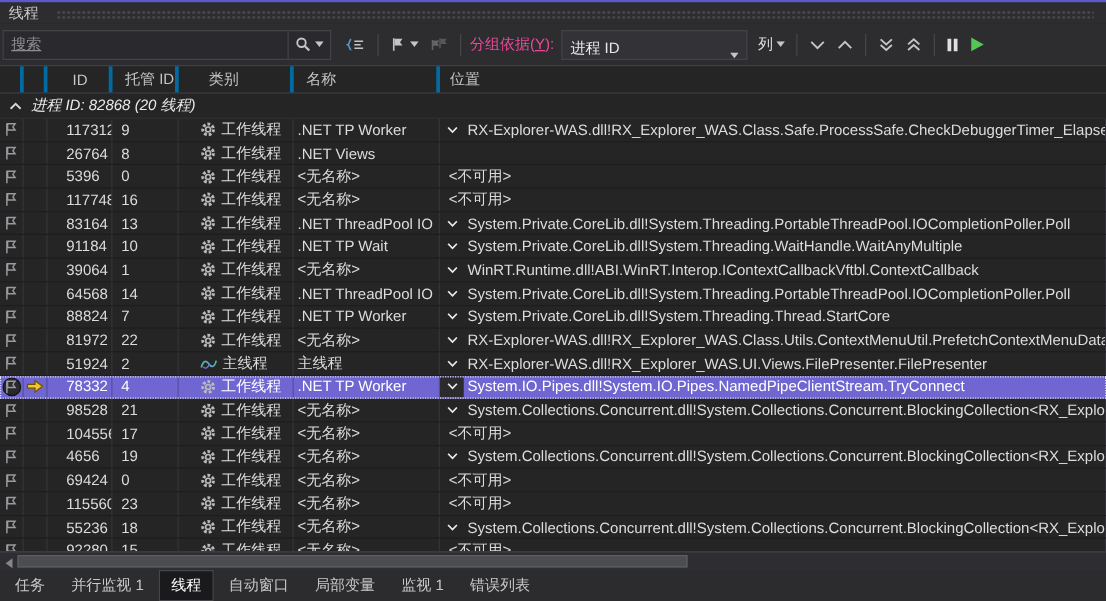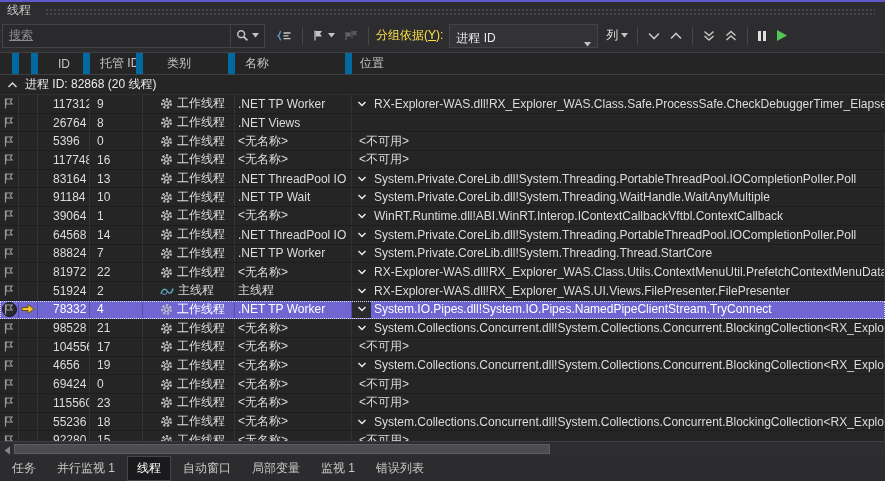--- a/index.html
+++ b/index.html
@@ -17,39 +17,39 @@
   .titlebar .grip { flex:1; height:7px; margin:2px 10px 0 14px;
     background-image:radial-gradient(circle,#47474b 1px,transparent 1.3px);
     background-size:4px 4px; }
   
   .toolbar { position:absolute; top:19px; left:0; width:885px; height:33px; background:#2d2d30; display:flex; align-items:center; }
   .searchbox { width:263px; height:24px; margin-left:2px; background:#2a2a2e; border:1px solid #434346; display:flex; align-items:center; }
   .searchbox .ph { flex:1; padding-left:6px; color:#8d8d8d;text-decoration:underline; }
   .searchbox .magbtn { width:34px; height:100%; border-left:1px solid #434346; display:flex; align-items:center; justify-content:center; gap:3px; }
   .tbtn { height:24px; display:flex; align-items:center; justify-content:center; padding:0 4px; gap:3px; }
   .tsep { width:1px; height:18px; background:#46464a; margin:0 5px; }
-  .tlabel { color:#fde047; margin:0 6px 1px 2px; white-space:nowrap; }
+  .tlabel { color:#ec4899; margin:0 6px 1px 2px; white-space:nowrap; }
   .tlabel .key { text-decoration:underline; }
   .dropdown { width:149px; height:24px; background:#333337; border:1px solid #434346; display:flex; align-items:flex-end; }
   .dropdown .val { padding-left:6px; color:#e8e8e8; white-space:nowrap; overflow:hidden; }
   .dropdown .caret { margin-left:auto; margin-right:6px; }
   .disabled { opacity:.45; }
   
   .grid-header { position:absolute; top:52px; left:0; width:885px; height:23px; background:#252526;
     border-top:1px solid #3f3f46; border-bottom:1px solid #3f3f46; display:flex; color:#c5c5c5; }
-  .hc { height:100%; display:flex; align-items:center; border-right:7px solid #0369a1; overflow:hidden; white-space:nowrap; }
+  .hc { height:100%; display:flex; align-items:center; border-right:3px solid #0369a1; overflow:hidden; white-space:nowrap; }
   .c-flag { width:19px; } .c-arrow { width:19px; } .c-id { width:52px; } .c-mid { width:53px; }
   .c-cat { width:92px; } .c-name { width:117px; } .c-loc { flex:1; border-right:none; }
   .hc.c-id { padding-left:20px; } .hc.c-mid { padding-left:10px; } .hc.c-cat { padding-left:24px; }
   .hc.c-name { padding-left:10px; } .hc.c-loc { padding-left:8px; }
   
   .group-row { position:absolute; top:75px; left:0; width:885px; height:20px; display:flex; align-items:center;
     background:#252526; border-bottom:1px solid #303034; color:#eaeaea; }
   .group-row svg { margin-left:7px; }
-  .group-row .gtext { margin-left:7px; white-space:nowrap; }
+  .group-row .gtext { margin-left:7px; white-space:nowrap;font-style:italic; }
   
   .rows { position:absolute; top:95px; left:0; width:885px; height:346px; overflow:hidden; }
   .row { display:flex; height:18.7px; background:#252526; border-bottom:1px solid #1d1d1f; align-items:stretch; }
   .cell { display:flex; align-items:center; border-right:1px solid #343438; overflow:hidden; white-space:nowrap; }
   .cell.c-id { padding-left:15px; } .cell.c-mid { padding-left:7px; }
   .cell.c-cat { padding-left:17px; gap:4px; } .cell.c-name { padding-left:3px; }
   .cell.c-flag, .cell.c-arrow { justify-content:center; }
   .chevbox { width:19px; align-self:stretch; display:flex; align-items:center; justify-content:center; flex:none; }
   .loctext { margin-left:3px; }
   .noloc { margin-left:7px; }

